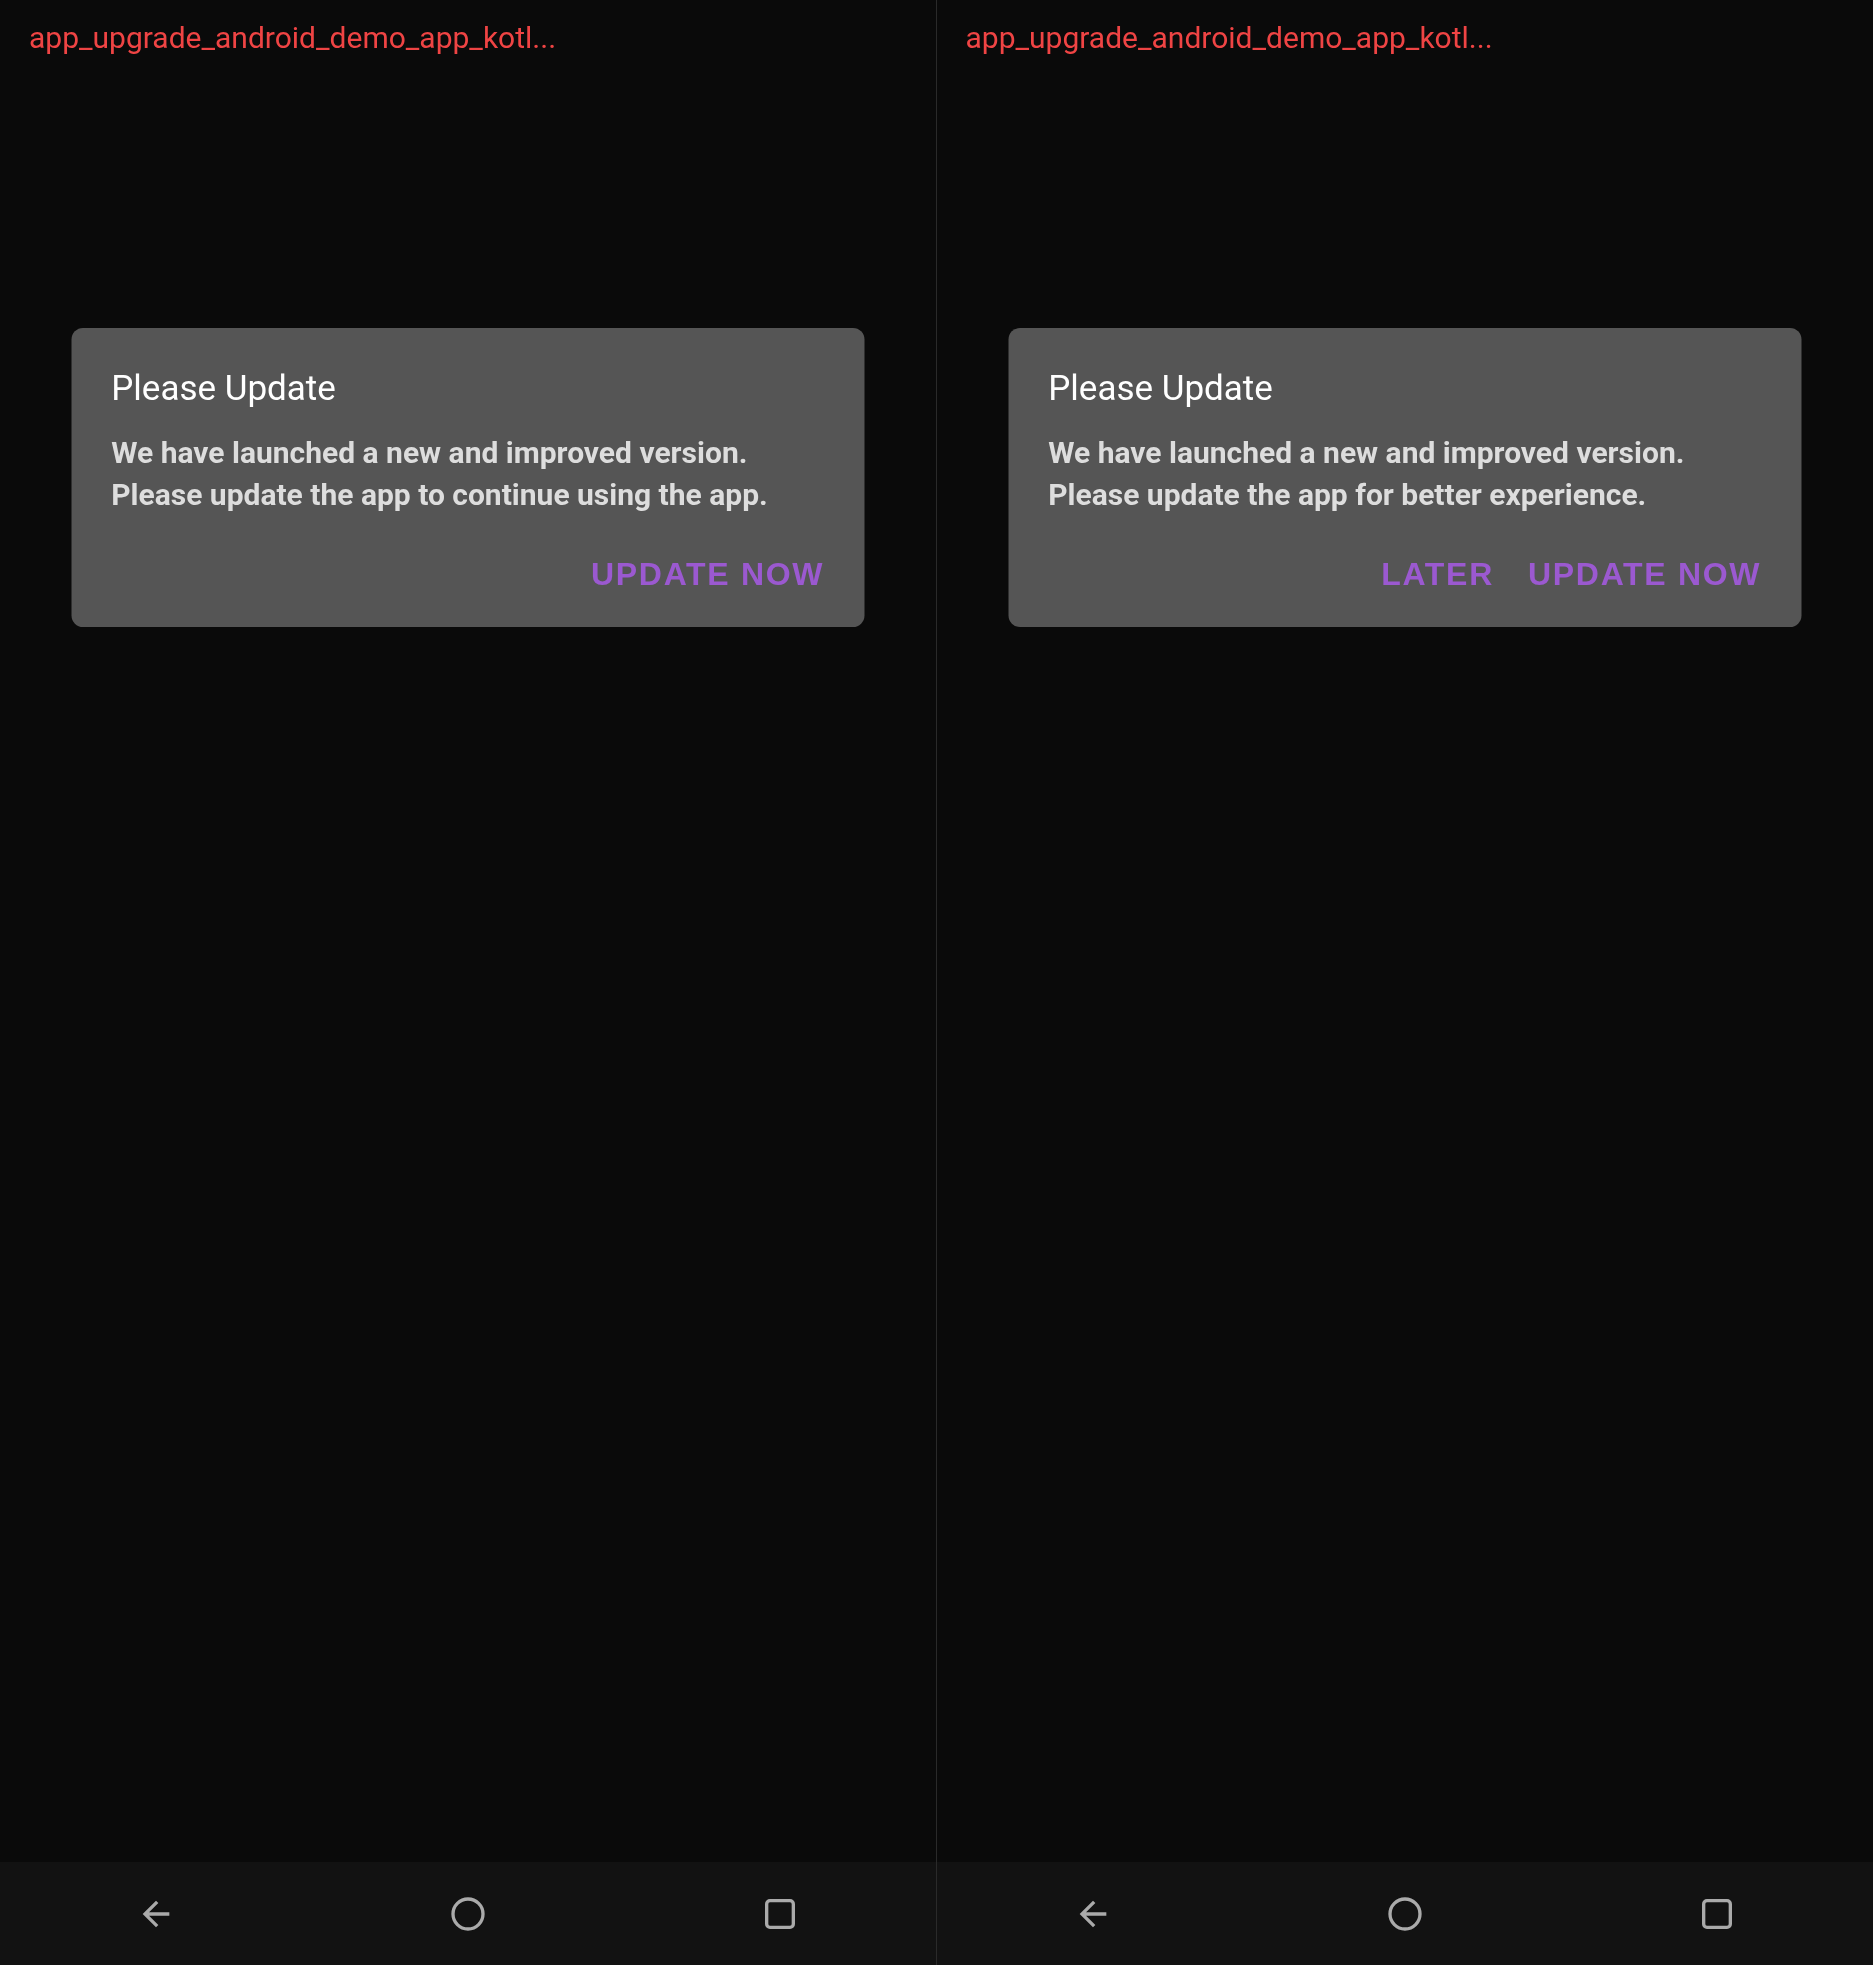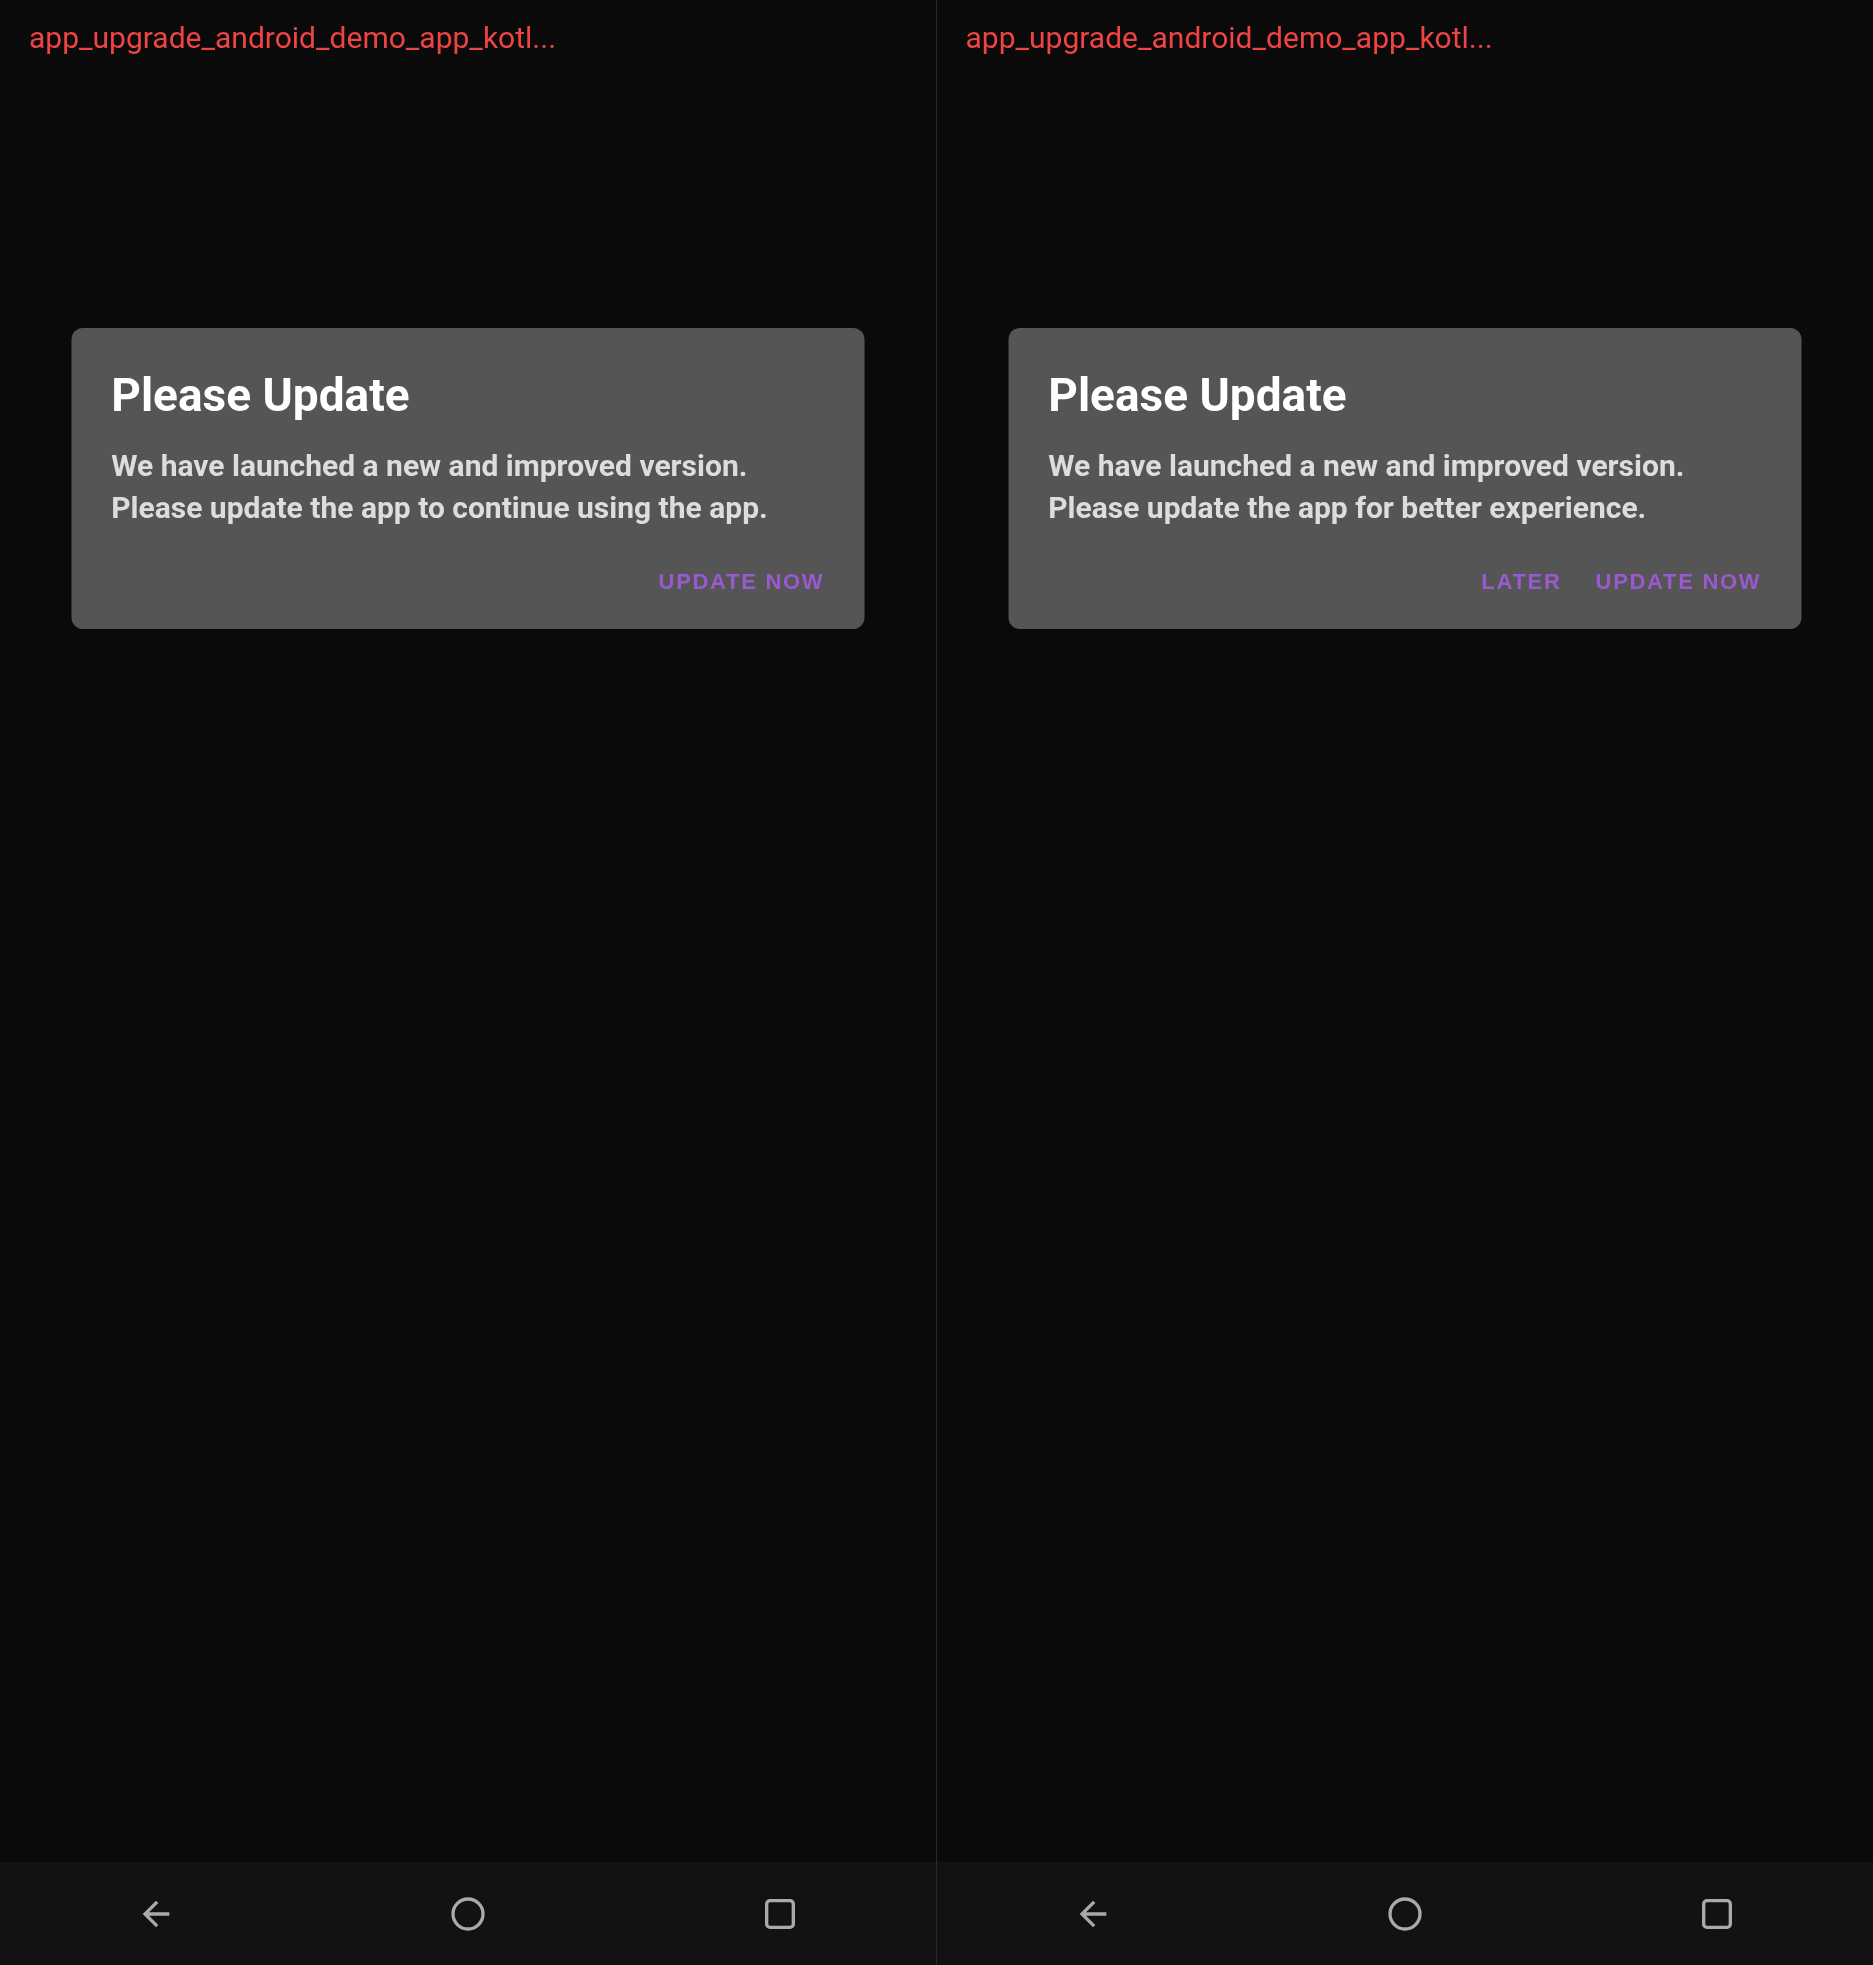--- a/index.html
+++ b/index.html
@@ -94,43 +94,43 @@
       padding: 40px 40px 29px 40px;
       width: 793px;
       position: absolute;
       top: 253px;
       left: 50%;
       transform: translateX(-50%);
     }
 
     .dialog-title {
       color: #ffffff;
-      font-size: 46px;
-      font-weight: 700;
+      font-size: 35px;
+      font-weight: 400;
       margin-bottom: 23px;
     }
 
     .dialog-message {
       color: #dddddd;
       font-size: 30px;
       font-weight: 700;
       line-height: 1.4;
       margin-bottom: 34px;
     }
 
     .dialog-actions {
       display: flex;
       justify-content: flex-end;
       align-items: center;
       gap: 34px;
     }
 
     .dialog-button {
       color: #9b59d0;
-      font-size: 22px;
+      font-size: 32px;
       font-weight: 700;
       letter-spacing: 1.7px;
       text-transform: uppercase;
       cursor: pointer;
       background: none;
       border: none;
       padding: 5.7px 0;
     }
 
     

